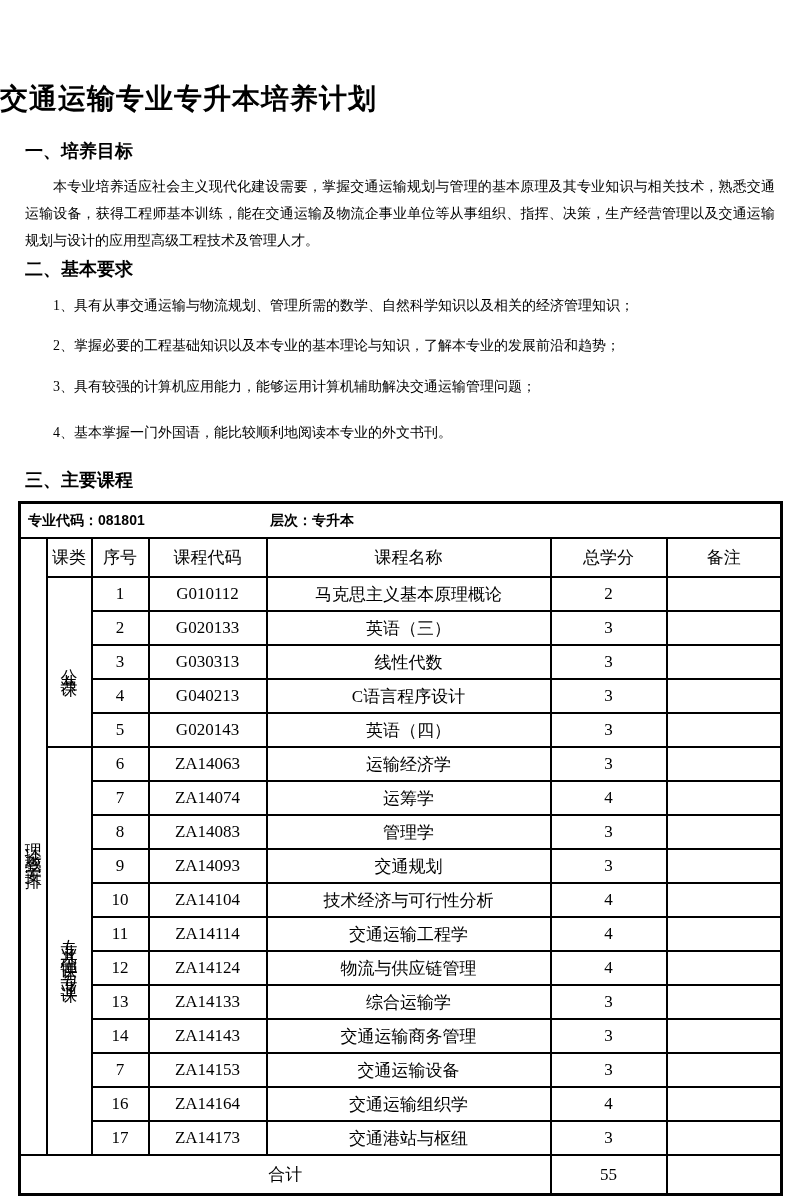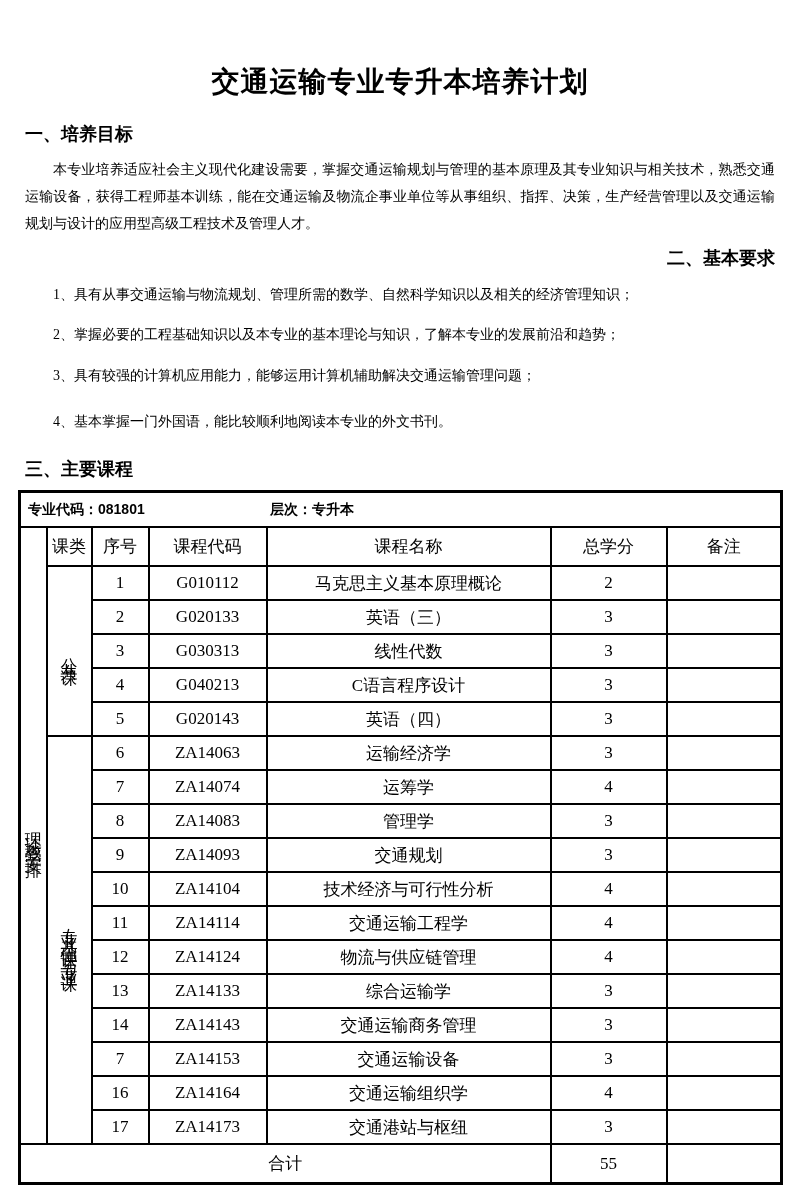--- a/index.html
+++ b/index.html
@@ -4,31 +4,31 @@
 <style>
   html,body { margin:0; padding:0; }
   body {
     width:800px; height:1199px;
     background:#ffffff; color:#000;
     font-family:"Liberation Serif","DejaVu Serif",serif;
     overflow:hidden;
     box-sizing:border-box;
   }
   .doc-title {
-    margin:14px; padding-top:52px;
+    margin:0; padding-top:83px;
     font-family:"Liberation Sans","DejaVu Sans",sans-serif;
     font-weight:bold; font-size:28px; line-height:32px;
-    text-align:center; letter-spacing:1px;
+    letter-spacing:1px;
   }
   .sec-heading {
     margin:0 25px; font-family:"Liberation Sans","DejaVu Sans",sans-serif;
     font-weight:bold; font-size:18px; line-height:20px;
   }
   .h-goal { margin-top:26px; }
-  .h-req  { margin-top:11px;text-align:right; }
+  .h-req  { margin-top:5px; }
   .h-courses { margin-top:24px; }
   .body-para, .req-item {
     margin:12px 25px 0; font-size:14px; line-height:27px;
     text-align:justify; text-indent:2em;
   }
   .req-item { margin-top:13px; }
   .req-item-3 { margin-top:14px; }
   .req-item-4 { margin-top:19px; }
 
   table.course-table {

